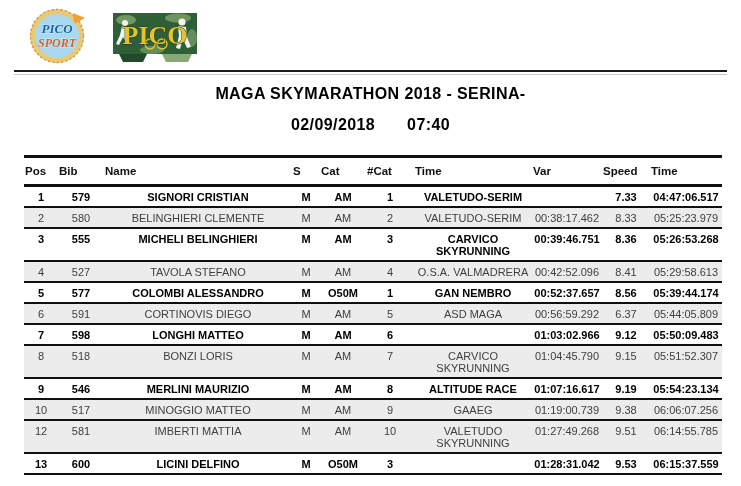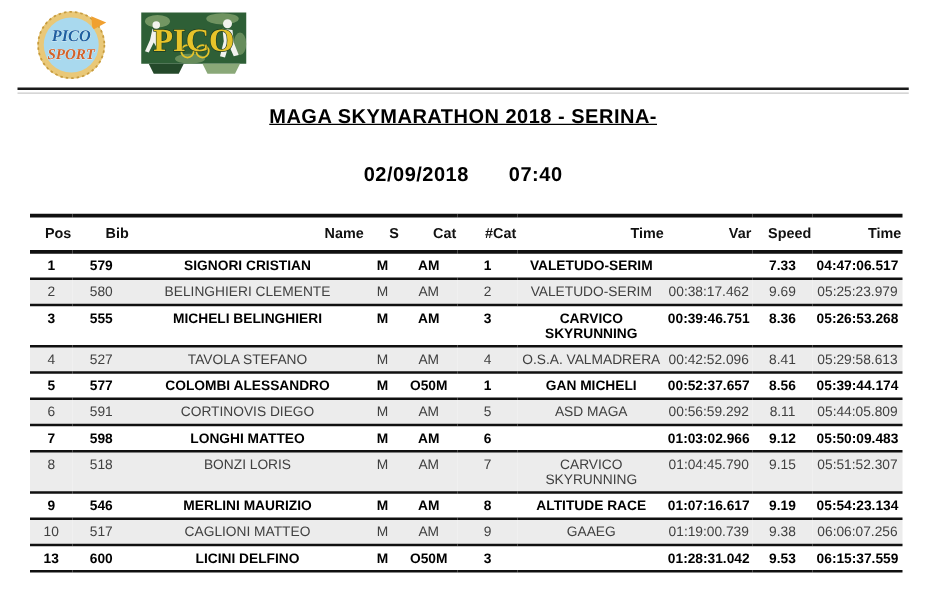--- a/index.html
+++ b/index.html
@@ -1,30 +1,30 @@
 <!DOCTYPE html>
 <html><head>
 <meta charset="utf-8">
 <style>
   html,body{margin:0;padding:0;}
   body{
     width:741px;height:486px;overflow:hidden;background:#ffffff;
     font-family:"Liberation Sans", sans-serif;color:#000;
   }
-  .logos{display:flex;align-items:flex-start;gap:26px;padding:7px 0 0 28px;height:57px;}
+  .logos{display:flex;align-items:flex-end;gap:26px;padding:7px 0 0 28px;height:57px;}
   .top-rule{margin:6px 14px 0 14px;height:2px;border-top:2px solid #1a1a1a;border-bottom:1px solid #c9c9c9;}
-  .title{margin-top:10px;text-align:center;font-size:16px;font-weight:bold;letter-spacing:0.4px;text-decoration:underline;}
-  .datetime{margin-top:29px;display:flex;justify-content:center;gap:32px;font-size:16px;font-weight:bold;letter-spacing:0.4px;}
+  .title{margin-top:10px;text-align:center;font-size:16px;font-weight:bold;letter-spacing:0.4px;}
+  .datetime{margin-top:13px;display:flex;justify-content:center;gap:32px;font-size:16px;font-weight:bold;letter-spacing:0.4px;}
   table.results{
     margin:21px 0 0 24px;width:698px;border-collapse:collapse;table-layout:fixed;
     font-size:11px;
   }
   table.results th{
     border-top:3px solid #101010;border-bottom:3px solid #101010;
-    padding:7px 1px;font-size:11.5px;font-weight:bold;text-align:right;color:#111;
+    padding:7px 1px;font-size:11.5px;font-weight:bold;text-align:left;color:#111;
   }
   table.results td{
     border-bottom:2px solid #101010;
     padding:4px 1px 3px 1px;line-height:12px;
     text-align:center;vertical-align:top;
   }
   tr.bold-row td{font-weight:bold;color:#000;background:#ffffff;}
   tr.alt-row td{font-weight:normal;color:#404040;background:#ececec;}
   td.team-cell{white-space:pre-line;}
   .logo-sport{flex:0 0 auto;}
@@ -118,21 +118,21 @@
       </tr>
       <tr class="alt-row">
         <td>2</td>
         <td>580</td>
         <td>BELINGHIERI CLEMENTE</td>
         <td>M</td>
         <td>AM</td>
         <td>2</td>
         <td class="team-cell">VALETUDO-SERIM</td>
         <td>00:38:17.462</td>
-        <td>9.69</td>
+        <td>8.33</td>
         <td>05:25:23.979</td>
       </tr>
       <tr class="bold-row">
         <td>3</td>
         <td>555</td>
         <td>MICHELI BELINGHIERI</td>
         <td>M</td>
         <td>AM</td>
         <td>3</td>
         <td class="team-cell">CARVICO
@@ -153,35 +153,35 @@
         <td>8.41</td>
         <td>05:29:58.613</td>
       </tr>
       <tr class="bold-row">
         <td>5</td>
         <td>577</td>
         <td>COLOMBI ALESSANDRO</td>
         <td>M</td>
         <td>O50M</td>
         <td>1</td>
-        <td class="team-cell">GAN MICHELI</td>
+        <td class="team-cell">GAN NEMBRO</td>
         <td>00:52:37.657</td>
         <td>8.56</td>
         <td>05:39:44.174</td>
       </tr>
       <tr class="alt-row">
         <td>6</td>
         <td>591</td>
         <td>CORTINOVIS DIEGO</td>
         <td>M</td>
         <td>AM</td>
         <td>5</td>
         <td class="team-cell">ASD MAGA</td>
         <td>00:56:59.292</td>
-        <td>8.11</td>
+        <td>6.37</td>
         <td>05:44:05.809</td>
       </tr>
       <tr class="bold-row">
         <td>7</td>
         <td>598</td>
         <td>LONGHI MATTEO</td>
         <td>M</td>
         <td>AM</td>
         <td>6</td>
         <td class="team-cell"></td>
@@ -210,28 +210,41 @@
         <td>AM</td>
         <td>8</td>
         <td class="team-cell">ALTITUDE RACE</td>
         <td>01:07:16.617</td>
         <td>9.19</td>
         <td>05:54:23.134</td>
       </tr>
       <tr class="alt-row">
         <td>10</td>
         <td>517</td>
-        <td>CAGLIONI MATTEO</td>
+        <td>MINOGGIO MATTEO</td>
         <td>M</td>
         <td>AM</td>
         <td>9</td>
         <td class="team-cell">GAAEG</td>
         <td>01:19:00.739</td>
         <td>9.38</td>
         <td>06:06:07.256</td>
+      </tr>
+      <tr class="alt-row">
+        <td>12</td>
+        <td>581</td>
+        <td>IMBERTI MATTIA</td>
+        <td>M</td>
+        <td>AM</td>
+        <td>10</td>
+        <td class="team-cell">VALETUDO
+SKYRUNNING</td>
+        <td>01:27:49.268</td>
+        <td>9.51</td>
+        <td>06:14:55.785</td>
       </tr>
       <tr class="bold-row">
         <td>13</td>
         <td>600</td>
         <td>LICINI DELFINO</td>
         <td>M</td>
         <td>O50M</td>
         <td>3</td>
         <td class="team-cell"></td>
         <td>01:28:31.042</td>

